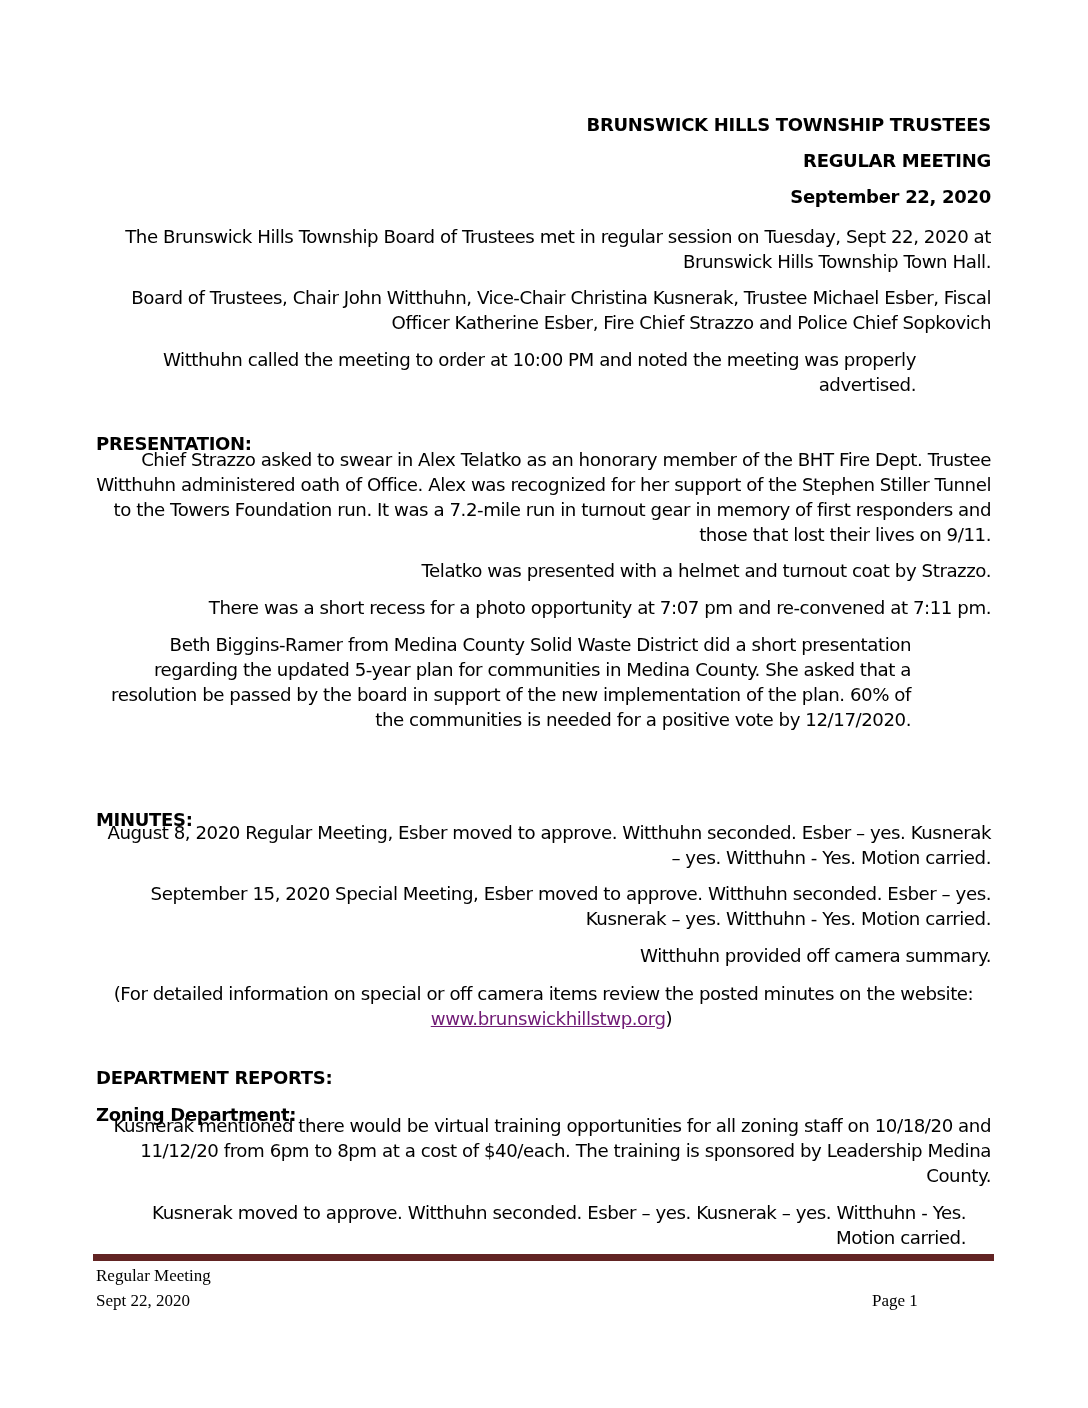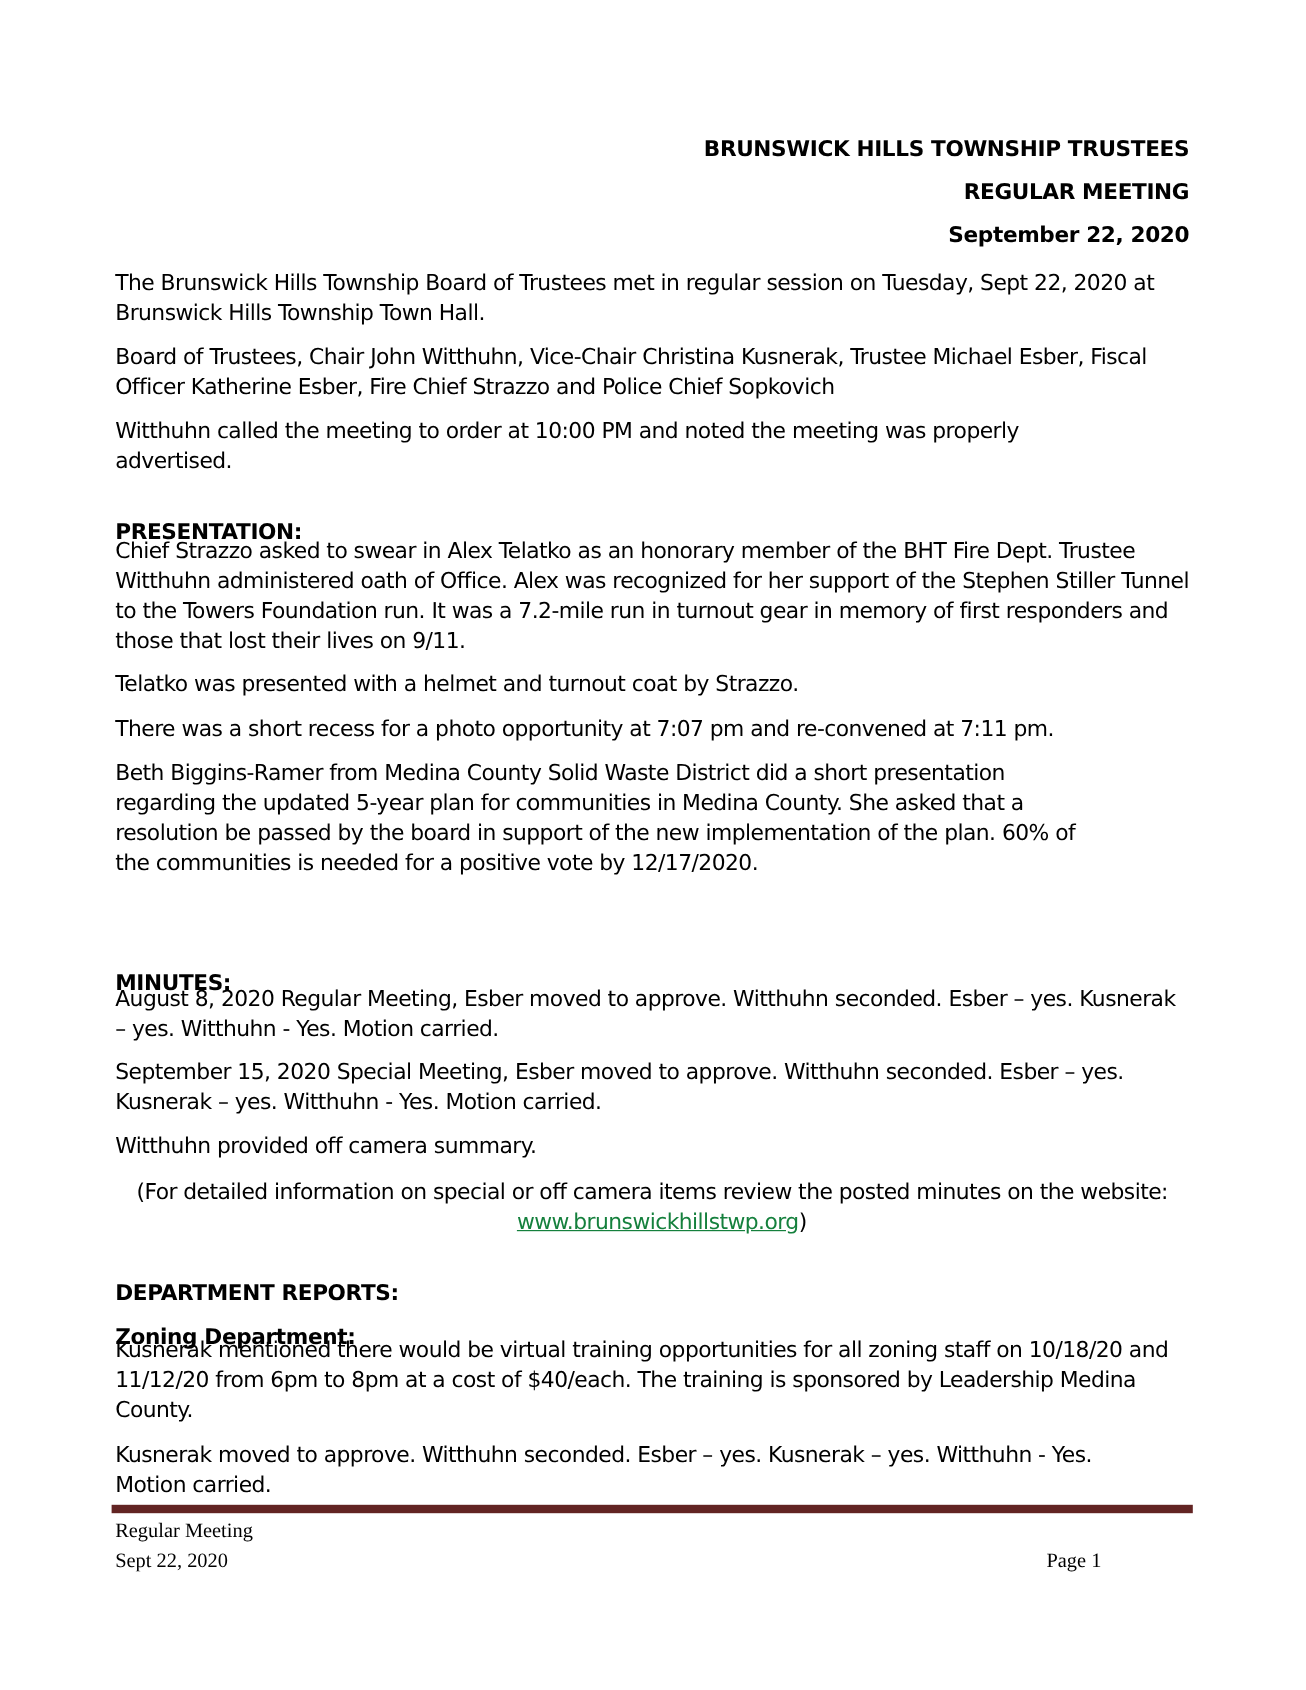--- a/index.html
+++ b/index.html
@@ -2,24 +2,24 @@
 <html><head>
 <meta charset="utf-8">
 <style>
   html, body { margin: 0; padding: 0; background: #ffffff; }
   body { width: 1088px; height: 1408px; position: relative; overflow: hidden;
          font-family: "DejaVu Sans", sans-serif; color: #000; }
   .page { position: absolute; left: 96px; top: 0; width: 895px; }
   .title { position: absolute; left: 0; width: 895px; text-align: right;
            font-weight: bold; font-size: 18px; letter-spacing: -0.3px; }
   .para { position: absolute; left: 0; width: 895px; font-size: 18.2px;
-          line-height: 25px; letter-spacing: -0.45px; transform-origin: left top; }
+          line-height: 25px; letter-spacing: -0.45px; transform-origin: left top; text-align: right; }
   .heading { position: absolute; left: 0; font-weight: bold; font-size: 18px; letter-spacing: -0.3px; margin-top: 24px; }
   .center { text-align: center; }
-  a.link { color: #15803d; text-decoration: underline; margin-left: 16px; }
+  a.link { color: #701a75; text-decoration: underline; margin-left: 16px; }
   .footer-bar { position: absolute; left: 93px; top: 1254px; width: 901px; height: 7px; }
   .footer-text { position: absolute; font-family: "Liberation Serif", serif; font-size: 17px; }
 </style>
 </head>
 <body>
 
 <div class="page">
   <div class="title" style="top:114px">BRUNSWICK HILLS TOWNSHIP TRUSTEES</div>
   <div class="title" style="top:150px">REGULAR MEETING</div>
   <div class="title" style="top:186px">September 22, 2020</div>

